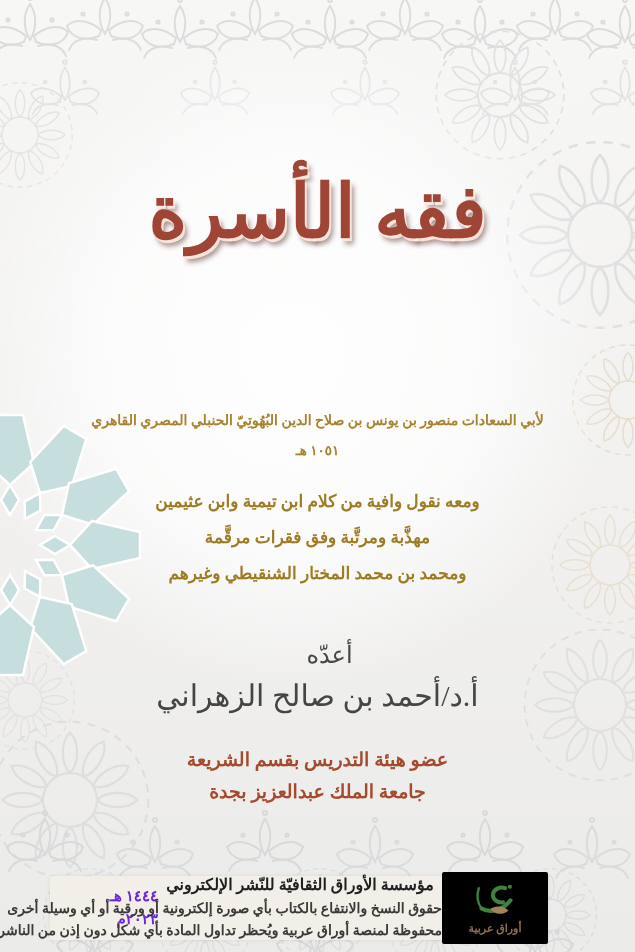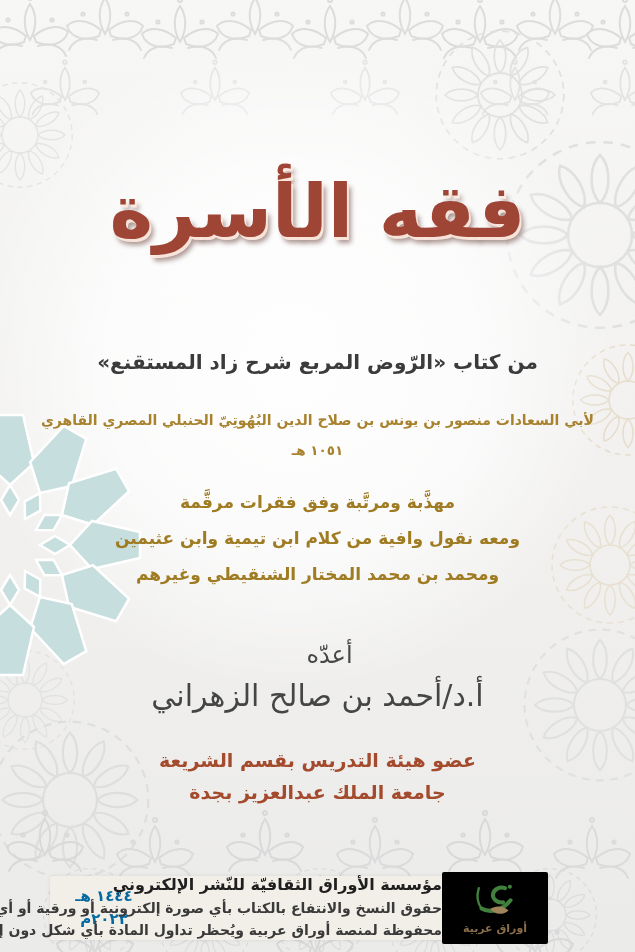--- a/index.html
+++ b/index.html
@@ -1,21 +1,21 @@
 <!DOCTYPE html>
 <html lang="ar"><head>
 <meta charset="utf-8">
 <style>
   html,body{margin:0;padding:0;}
   body{
     width:635px;height:952px;overflow:hidden;
     font-family:"DejaVu Sans",sans-serif;
     background:linear-gradient(180deg,#f7f7f6 0%,#f1f0ef 55%,#ebebea 100%);
   }
-  .page{position:relative;width:635px;height:952px;overflow:hidden;}
+  .page{position:relative;width:635px;height:952px;overflow:hidden;font-family:Liberation Serif, serif;}
   svg.bg{position:absolute;left:0;top:0;z-index:0;}
   .fade{
     position:absolute;inset:0;z-index:1;pointer-events:none;
     background:radial-gradient(ellipse 62% 42% at 46% 38%,
       rgba(255,255,255,.95) 0%,rgba(255,255,255,.72) 48%,rgba(255,255,255,0) 82%);
   }
   svg.rosette{position:absolute;left:0;top:395px;z-index:2;}
   main{position:absolute;inset:0;z-index:3;direction:rtl;text-align:center;}
   .abs{position:absolute;left:0;right:0;text-align:center;}
 
@@ -31,22 +31,22 @@
   .prepared{top:641px;font-size:24px;color:#474747;padding-left:24px;}
   .preparer{top:678px;font-size:30px;color:#454545;}
   .role{top:744px;font-size:19px;font-weight:bold;color:#a44b2d;line-height:32px;}
 
   footer{
     position:absolute;z-index:4;left:50px;top:876px;width:498px;height:64px;
     background:#f2efe8;border-radius:2px;display:flex;flex-direction:row;
     align-items:center;box-shadow:0 0 4px rgba(0,0,0,.08);
   }
   .dates{
-    width:108px;flex:0 0 auto;text-align:center;direction:rtl;
-    color:#0369a1;font-size:15px;font-weight:bold;line-height:1.55;
+    width:108px;flex:0 0 auto;text-align:right;direction:rtl;
+    color:#6d28d9;font-size:15px;font-weight:bold;line-height:1.55;
   }
   .pub{flex:1 1 auto;text-align:center;direction:rtl;min-width:0;}
   .pub-title{font-size:16px;font-weight:bold;color:#1f1f1f;margin-bottom:4px;white-space:nowrap;}
   .copy{font-size:14px;font-weight:bold;color:#3a3a3a;line-height:1.55;white-space:nowrap;padding-left:42px;}
   .logo{
     flex:0 0 auto;width:106px;height:72px;background:#000000;
     display:flex;flex-direction:column;align-items:center;justify-content:center;
     border-radius:2px;
   }
   .logo-text{font-size:11px;font-weight:bold;color:#8b6f4b;margin-top:1px;direction:rtl;}
@@ -147,26 +147,25 @@
         <use href="#tpetal" transform="rotate(210)"></use>
       <use href="#tpetal" transform="rotate(240)"></use>
         <use href="#tpetal" transform="rotate(270)"></use>
       <use href="#tpetal" transform="rotate(300)"></use>
         <use href="#tpetal" transform="rotate(330)"></use>
     </g>
   </svg>
 
   <main>
     <h1 class="abs title">فقه الأسرة</h1>
-    <div class="abs subtitle">من كتاب «الرّوض المربع شرح زاد المستقنع»</div>
     <div class="abs author">لأبي السعادات منصور بن يونس بن صلاح الدين البُهُوتِيّ الحنبلي المصري القاهري</div>
     <div class="abs hdate">١٠٥١ هـ</div>
     <div class="abs desc">
+      <div>ومعه نقول وافية من كلام ابن تيمية وابن عثيمين</div>
       <div>مهذَّبة ومرتَّبة وفق فقرات مرقَّمة</div>
-      <div>ومعه نقول وافية من كلام ابن تيمية وابن عثيمين</div>
       <div>ومحمد بن محمد المختار الشنقيطي وغيرهم</div>
     </div>
     <div class="abs prepared">أعدّه</div>
     <div class="abs preparer">أ.د/أحمد بن صالح الزهراني</div>
     <div class="abs role">
       <div>عضو هيئة التدريس بقسم الشريعة</div>
       <div>جامعة الملك عبدالعزيز بجدة</div>
     </div>
   </main>
 

